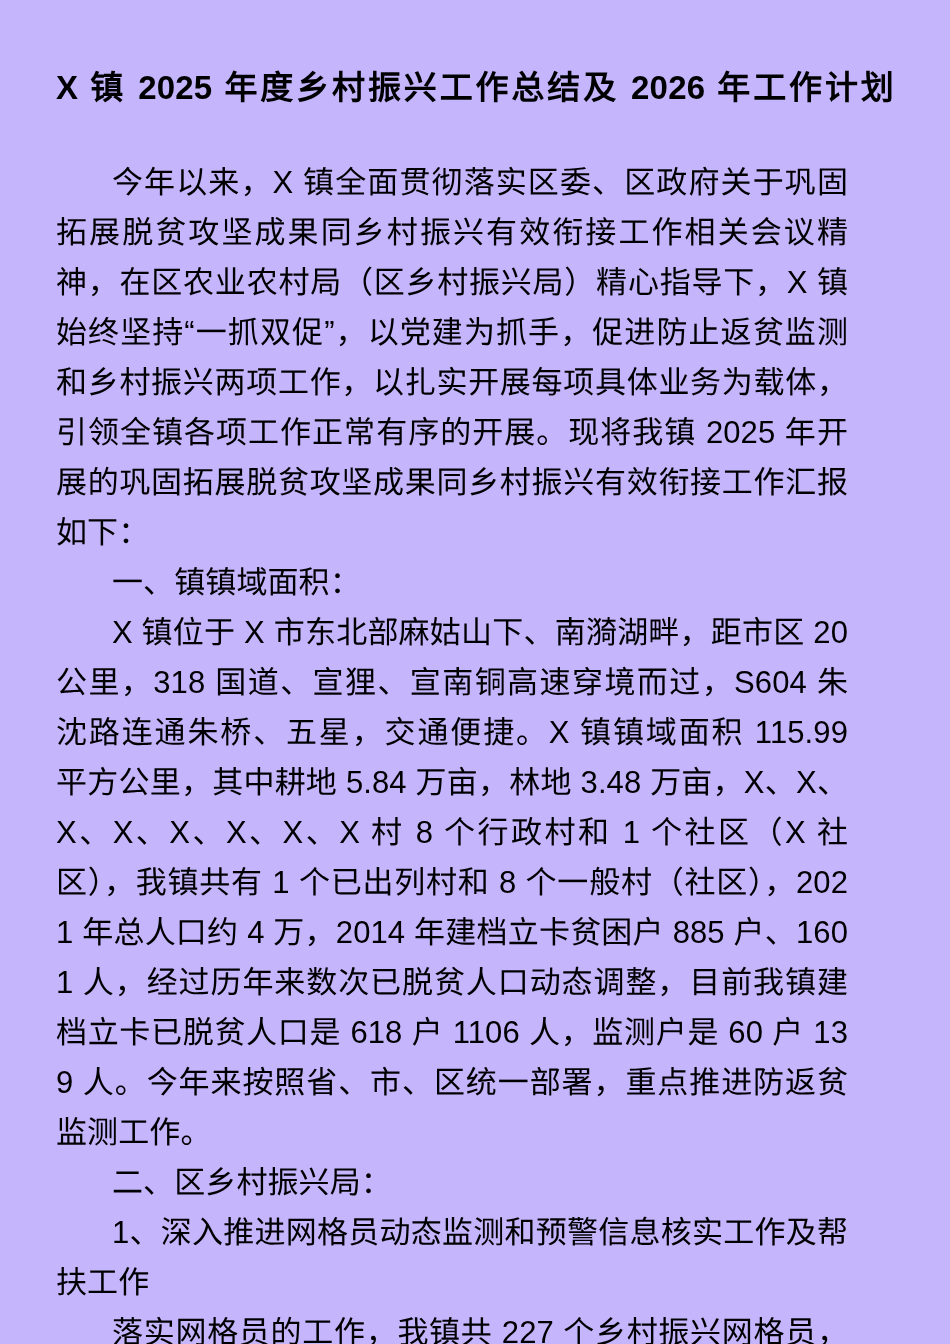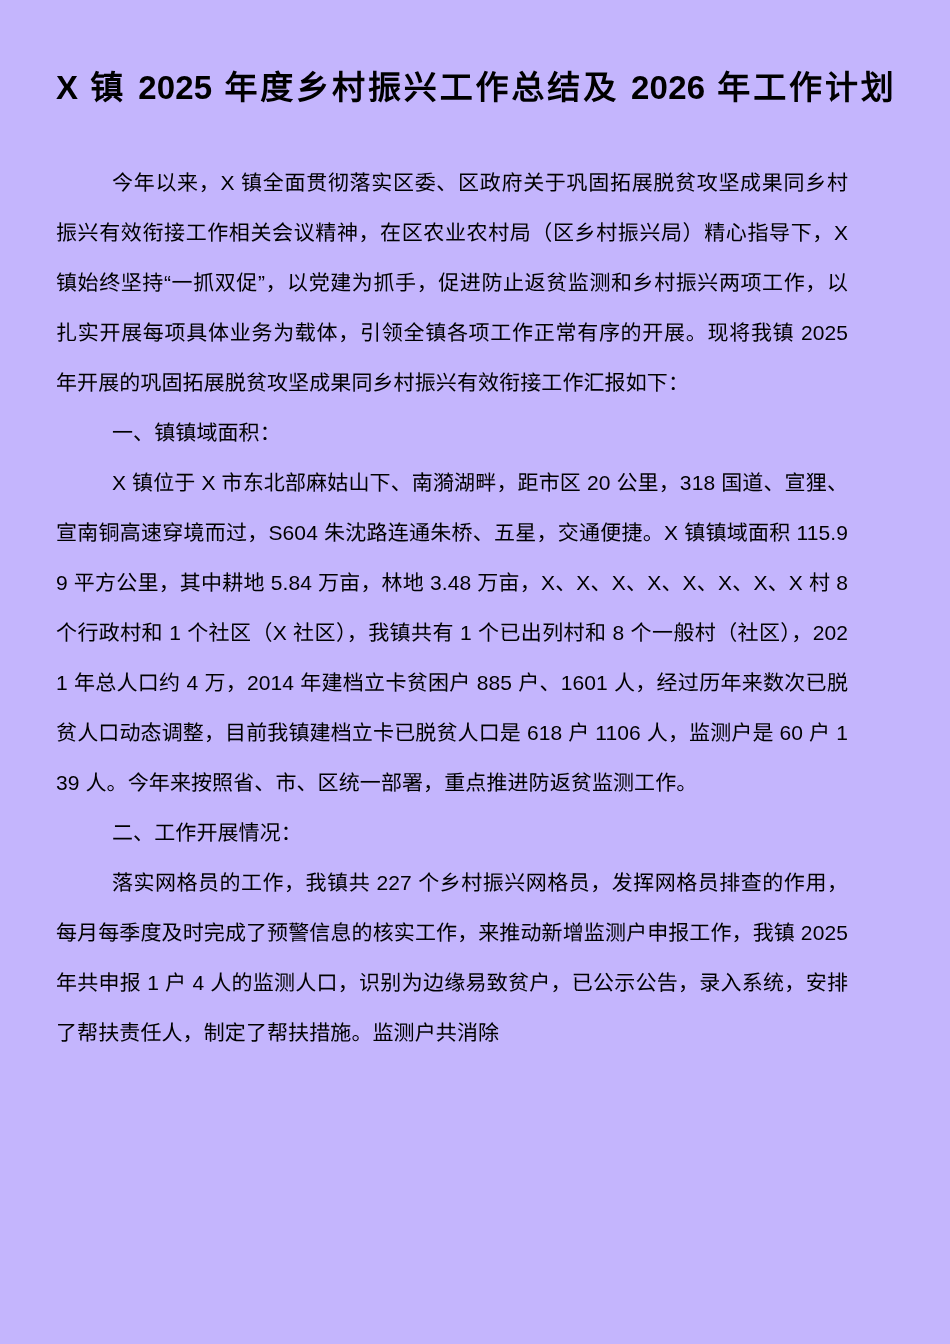--- a/index.html
+++ b/index.html
@@ -45,21 +45,21 @@
   }
   .content {
     position: absolute;
     top: 158px;
     left: 0;
     width: 792px;
   }
   p.para {
     margin: 0;
     padding: 0;
-    font-size: 21px;
+    font-size: 31px;
     line-height: 50px;
     text-align: justify;
     text-justify: inter-ideograph;
     letter-spacing: 0.1px;
     color: #000000;
     word-break: break-all;
   }
   p.indent {
     text-indent: 56px;
   }
@@ -77,20 +77,21 @@
     <h1 class="doc-title">X 镇 2025 年度乡村振兴工作总结及 2026 年工作计划</h1>
 
     <div class="content">
 
       <p class="para indent last-line-left">今年以来，X 镇全面贯彻落实区委、区政府关于巩固拓展脱贫攻坚成果同乡村振兴有效衔接工作相关会议精神，在区农业农村局（区乡村振兴局）精心指导下，X 镇始终坚持“一抓双促”，以党建为抓手，促进防止返贫监测和乡村振兴两项工作，以扎实开展每项具体业务为载体，引领全镇各项工作正常有序的开展。现将我镇 2025 年开展的巩固拓展脱贫攻坚成果同乡村振兴有效衔接工作汇报如下：</p>
 
       <p class="para indent last-line-left">一、镇镇域面积：</p>
 
       <p class="para indent last-line-left">X 镇位于 X 市东北部麻姑山下、南漪湖畔，距市区 20 公里，318 国道、宣狸、宣南铜高速穿境而过，S604 朱沈路连通朱桥、五星，交通便捷。X 镇镇域面积 115.99 平方公里，其中耕地 5.84 万亩，林地 3.48 万亩，X、X、X、X、X、X、X、X 村 8 个行政村和 1 个社区（X 社区），我镇共有 1 个已出列村和 8 个一般村（社区），2021 年总人口约 4 万，2014 年建档立卡贫困户 885 户、1601 人，经过历年来数次已脱贫人口动态调整，目前我镇建档立卡已脱贫人口是 618 户 1106 人，监测户是 60 户 139 人。今年来按照省、市、区统一部署，重点推进防返贫监测工作。</p>
 
-      <p class="para indent last-line-left">二、工作开展情况：</p>
+      <p class="para indent last-line-left">二、区乡村振兴局：</p>
 
+      <p class="para indent last-line-left">1、深入推进网格员动态监测和预警信息核实工作及帮扶工作</p>
 
       <p class="para indent last-line-left">落实网格员的工作，我镇共 227 个乡村振兴网格员，发挥网格员排查的作用，每月每季度及时完成了预警信息的核实工作，来推动新增监测户申报工作，我镇 2025 年共申报 1 户 4 人的监测人口，识别为边缘易致贫户，已公示公告，录入系统，安排了帮扶责任人，制定了帮扶措施。监测户共消除</p>
 
     </div>
   </div>
 </div>
 
 </body></html>

